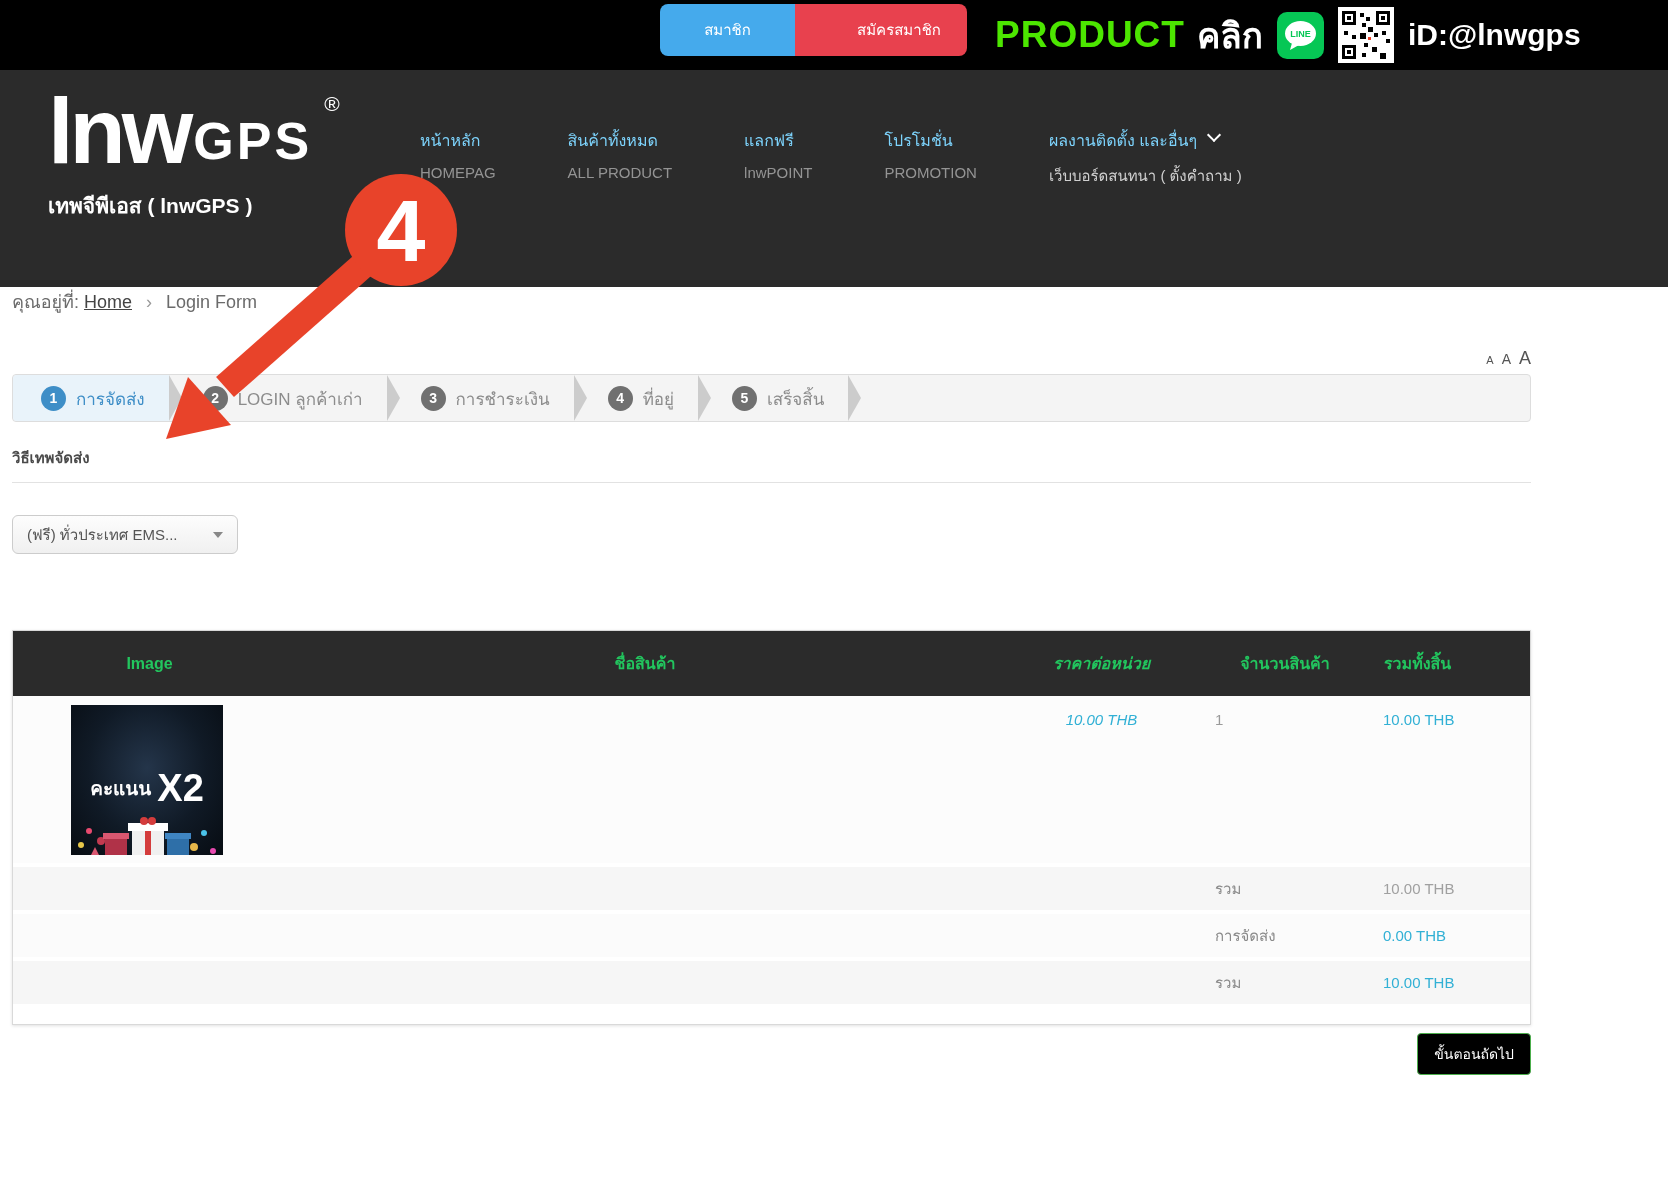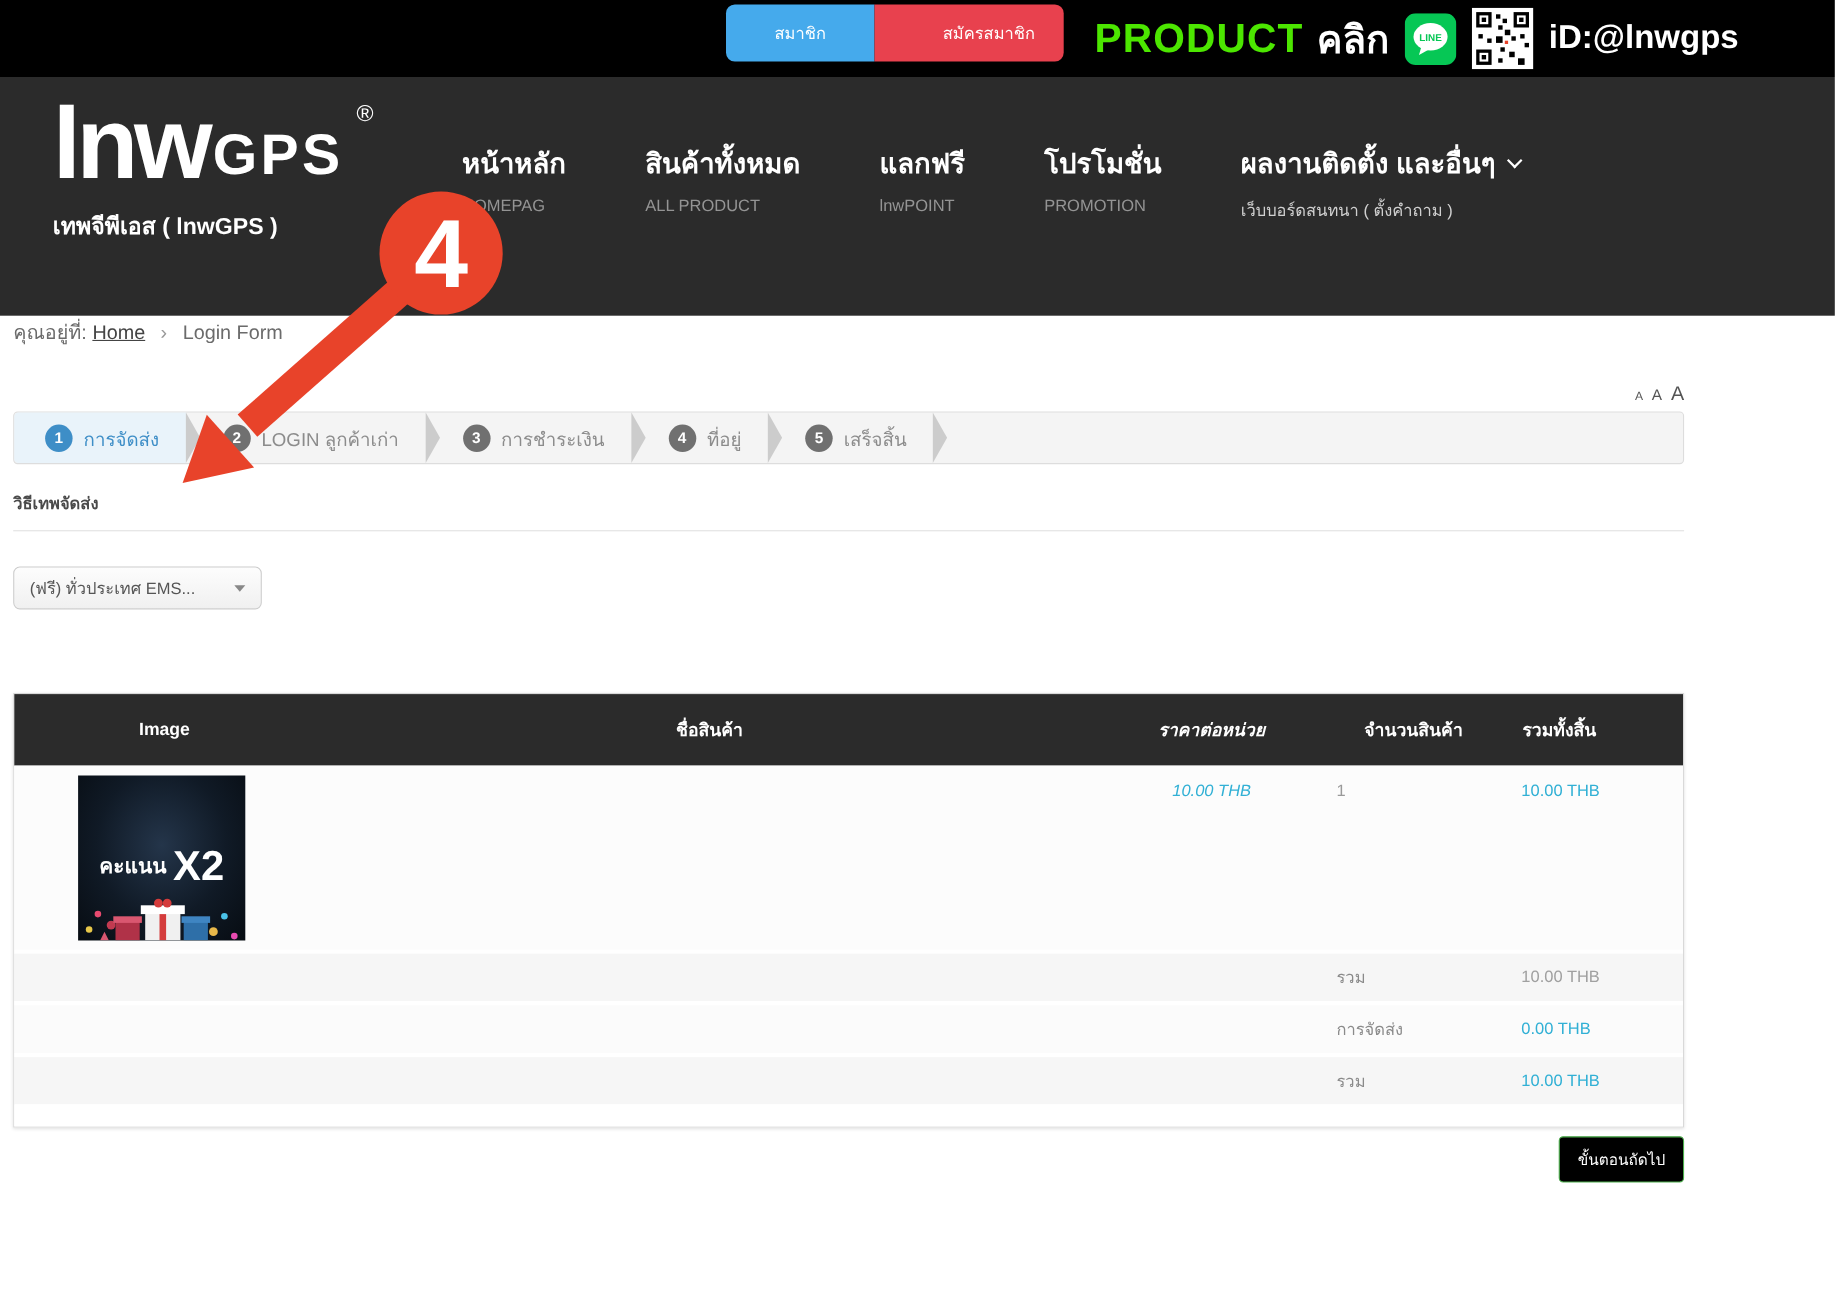--- a/index.html
+++ b/index.html
@@ -21,21 +21,21 @@
   
   .header { position:relative; height:217px; background:#2b2b2b; }
   .logo { position:absolute; left:48px; top:18px; color:#fff; cursor:pointer; }
   .logo-row { display:flex; align-items:flex-start; }
   .logo-lnw { font-size:92px; font-weight:bold; line-height:0.95; letter-spacing:-4px; }
   .logo-gps { font-size:52px; font-weight:bold; letter-spacing:3px; align-self:flex-end; margin:0 0 4px 4px; }
   .logo-reg { font-size:21px; margin-left:12px; margin-top:4px; }
   .logo-sub { font-size:21px; font-weight:bold; margin-top:14px; }
   .nav { position:absolute; left:420px; top:58px; display:flex; gap:72px; }
   .nav-item { cursor:pointer; }
-  .nav-title { color:#ffffff; font-size:25px; font-weight:bold; white-space:nowrap; }
+  .nav-title { color:#7dd3fc; font-size:16px; font-weight:normal; white-space:nowrap; }
   .nav-sub { color:#949494; font-size:15px; margin-top:11px; white-space:nowrap; }
   .nav-sub.light { color:#d0d0d0; }
   .nav-caret { display:inline-block; width:10px; height:10px; border-right:2px solid #fff;
     border-bottom:2px solid #fff; transform:rotate(45deg); margin-left:12px; vertical-align:6px; }
 
   
   .main { position:relative; width:1519px; margin-left:12px; }
   .breadcrumb { font-size:18px; color:#6b6b6b; }
   .bc-home { color:#444; text-decoration:underline; cursor:pointer; }
   .bc-sep { margin:0 9px; color:#999; }
@@ -67,21 +67,21 @@
   .ship-label { margin-top:24px; font-size:15px; font-weight:bold; color:#4a4a4a; }
   .rule { margin-top:12px; border:none; border-top:1px solid #e2e2e2; }
   .dropdown { margin-top:32px; width:226px; height:39px; background:linear-gradient(#fdfdfd,#f0f0f0);
     border:1px solid #ccc; border-radius:6px; display:flex; align-items:center;
     justify-content:space-between; padding:0 14px; font-size:15px; color:#555; cursor:pointer; }
   .caret-down { width:0; height:0; border-left:5px solid transparent; border-right:5px solid transparent;
     border-top:6px solid #888; }
 
   
   .cart { margin-top:76px; border:1px solid #d9d9d9; box-shadow:0 1px 3px rgba(0,0,0,.12); background:#fff; }
-  .cart-head { display:flex; background:#2b2b2b; height:65px; color:#ffffff; font-size:16px;
+  .cart-head { display:flex; background:#2b2b2b; height:65px; color:#22c55e; font-size:16px;
     font-weight:bold; align-items:center; }
   .c-img { width:273px; } .c-name { flex:1; } .c-price { width:195px;font-style:italic; } .c-qty { width:172px; } .c-total { width:159px; }
   .cart-head .c-img, .cart-head .c-name, .cart-head .c-price, .cart-head .c-qty { text-align:center; }
   .cart-head .c-total { text-align:left; padding-left:13px; }
   .cart-row { display:flex; background:#fcfcfc; min-height:167px; align-items:flex-start; }
   .cart-row .c-price { text-align:center; padding-top:15px; color:#31b0d5; font-size:15px; }
   .cart-row .c-qty { padding:15px 0 0 16px; color:#9a9a9a; font-size:15px; }
   .cart-row .c-total { padding:15px 0 0 12px; color:#31b0d5; font-size:15px; }
   .product-img { width:152px; height:150px; margin:9px 0 8px 58px; position:relative; cursor:pointer;
     background:radial-gradient(ellipse at 50% 42%, #24354a 0%, #101a26 55%, #070c12 100%); overflow:hidden; }

